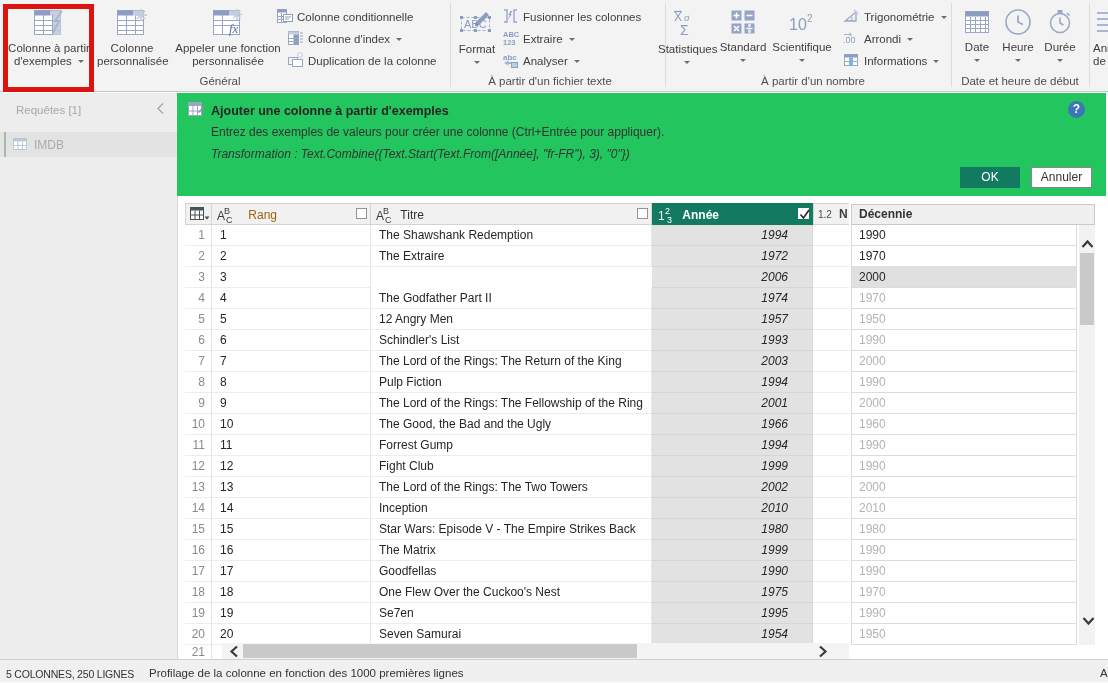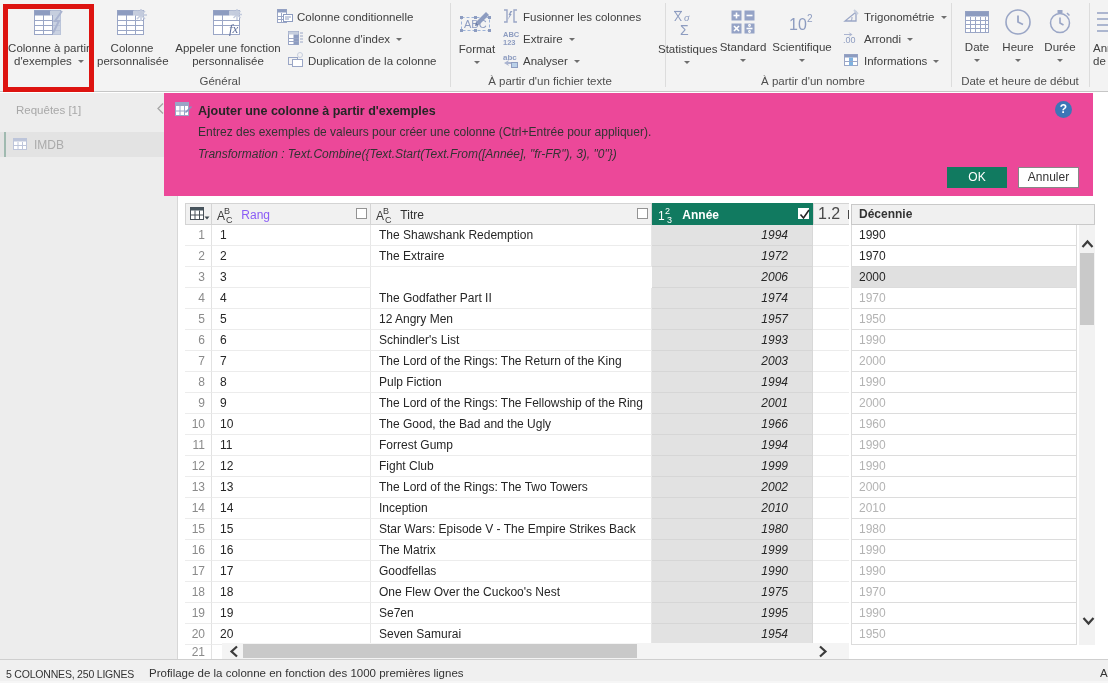--- a/index.html
+++ b/index.html
@@ -29,21 +29,21 @@
 
 #lpane { position:absolute; left:0; top:93px; width:178px; height:568px;
   background:#ededed; border-right:1px solid #d7d7d7; }
 #lpane .ptitle { position:absolute; left:16px; top:11px; font-size:11.5px; color:#a8a8a8; }
 #lpane .chev { position:absolute; right:12px; top:9px; font-size:13px; color:#9a9a9a; }
 #imdbrow { position:absolute; left:0; top:39px; width:178px; height:25px; background:#e3e3e3; }
 #imdbrow .bar { position:absolute; left:4px; top:0; width:2px; height:25px; background:#a0bab0; }
 #imdbrow .txt { position:absolute; left:34px; top:6px; font-size:12px; color:#ababab; }
 
 
-#ipanel { position:absolute; left:164px; top:93px; width:929px; height:103px; background:#ec4899; }
+#ipanel { position:absolute; left:177px; top:93px; width:929px; height:103px; background:#22c55e; }
 #ipanel .t1 { position:absolute; left:34px; top:11px; font-size:12.5px; font-weight:bold; color:#262626; }
 #ipanel .t2 { position:absolute; left:34px; top:32px; font-size:12px; color:#333; }
 #ipanel .t3 { position:absolute; left:34px; top:54px; font-size:12px; font-style:italic; color:#333; }
 #helpq { position:absolute; left:891px; top:8px; width:17px; height:17px; border-radius:50%;
   background:#3c76b7; color:#fff; font-size:12px; font-weight:bold; text-align:center;
   line-height:17px; }
 #okbtn { position:absolute; left:783px; top:74px; width:60px; height:21px; background:#117a60;
   color:#fff; font-size:12px; text-align:center; line-height:21px; }
 #cancelbtn { position:absolute; left:854px; top:74px; width:61px; height:21px; background:#fff;
   border:1px solid #878787; color:#333; font-size:12px; text-align:center; line-height:19px; }
@@ -366,38 +366,38 @@
       <rect x="0.5" y="0.5" width="13" height="12" fill="#fff" stroke="#474f56"></rect>
       <rect x="0.5" y="0.5" width="13" height="3" fill="#47555e"></rect>
       <line x1="0" y1="8" x2="14" y2="8" stroke="#474f56"></line>
       <line x1="5" y1="3.5" x2="5" y2="13" stroke="#474f56"></line>
       <line x1="9.5" y1="3.5" x2="9.5" y2="13" stroke="#474f56"></line>
       <path d="M14.5 9.5 l5 0 l-2.5 3 z" fill="#3f4a51"></path>
     </svg>
   </div>
   <div class="hcell" style="left:26px;width:160px;padding-left:5px">
     <span class="abcicon"><span class="a">A</span><span class="b">B</span><span class="c">C</span></span>
-    <span style="margin-left:4px;color:#8b5cf6">Rang</span>
+    <span style="margin-left:11px;color:#a16207">Rang</span>
     <span class="cbox" style="right:3px"></span>
   </div>
   <div class="hcell" style="left:185px;width:282px;padding-left:5px">
     <span class="abcicon"><span class="a">A</span><span class="b">B</span><span class="c">C</span></span>
     <span style="margin-left:4px;color:#303030">Titre</span>
     <span class="cbox" style="right:3px"></span>
   </div>
   <div class="hcell" style="left:467px;width:161px;padding-left:5px;background:#117a60;border-color:#117a60;color:#fff">
     <span class="abcicon" style="color:#fff"><span class="a">1</span><span class="b">2</span><span class="c">3</span></span>
     <span style="margin-left:4px;font-weight:bold;color:#fff">Année</span>
     <span class="cbox" style="right:3px;border-color:#fff">
           <svg width="11" height="11" viewBox="0 0 11 11" style="position:absolute;left:0;top:0">
             <path d="M1.5 5.5 L4.5 9 L10 1" fill="none" stroke="#262626" stroke-width="1.6"></path>
           </svg>
         </span>
   </div>
-  <div class="hcell" style="left:628px;width:36px;padding-left:4px;border-right:none"><span style="font-size:16px;color:#4a4a4a">1.2</span><span style="font-weight:bold;color:#3f3f3f;margin-left:7px">N</span></div>
+  <div class="hcell" style="left:628px;width:36px;padding-left:4px;border-right:none"><span style="font-size:10px;color:#4a4a4a">1.2</span><span style="font-weight:bold;color:#3f3f3f;margin-left:7px">N</span></div>
 
 <div class="trow" style="top:22px">
 <div class="c-num">1</div>
 <div class="c-rang">1</div>
 <div class="c-titre">The Shawshank Redemption</div>
 <div class="c-annee">1994</div>
 <div class="c-note"></div>
 </div>
 <div class="trow" style="top:43px">
 <div class="c-num">2</div>

